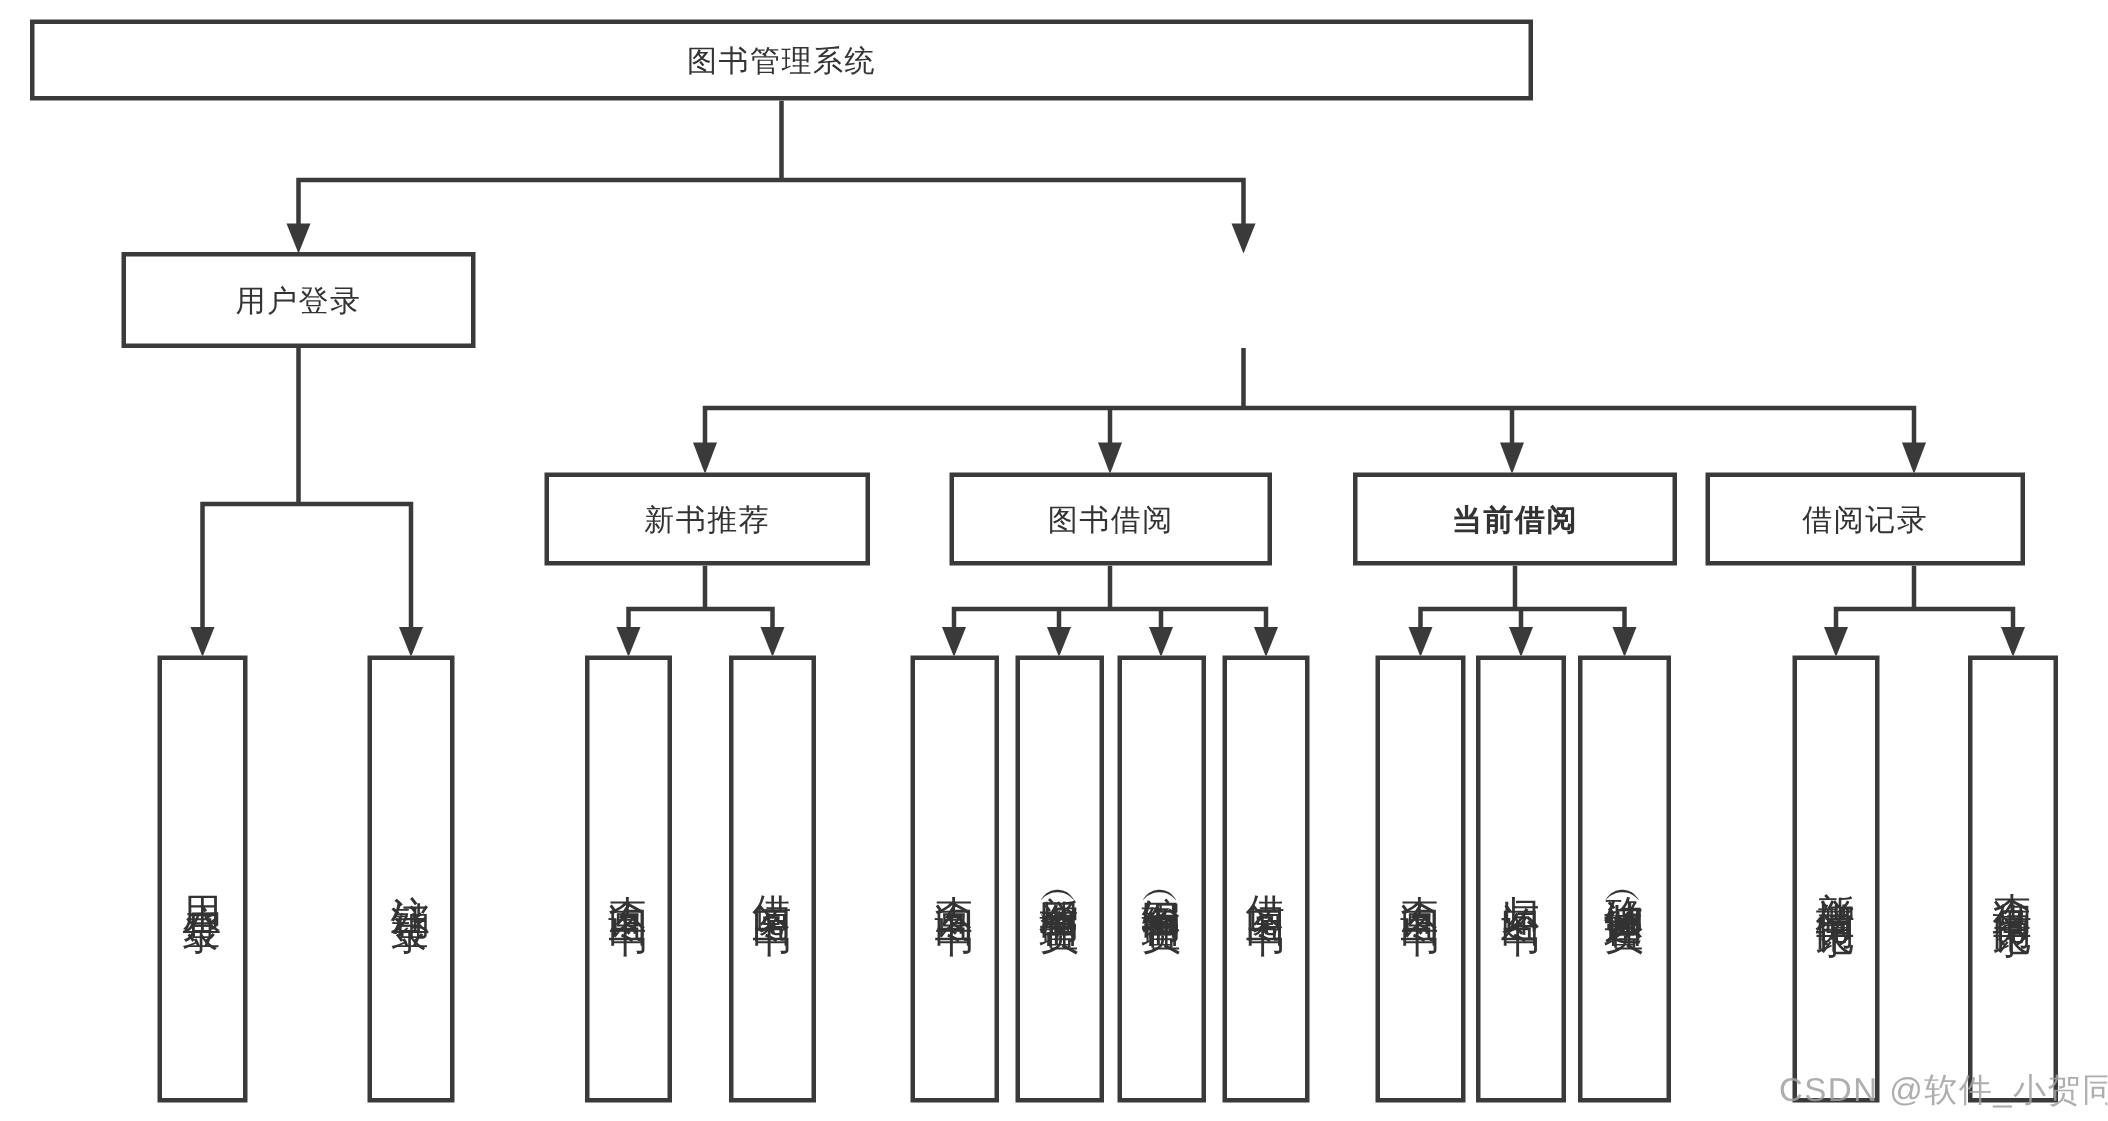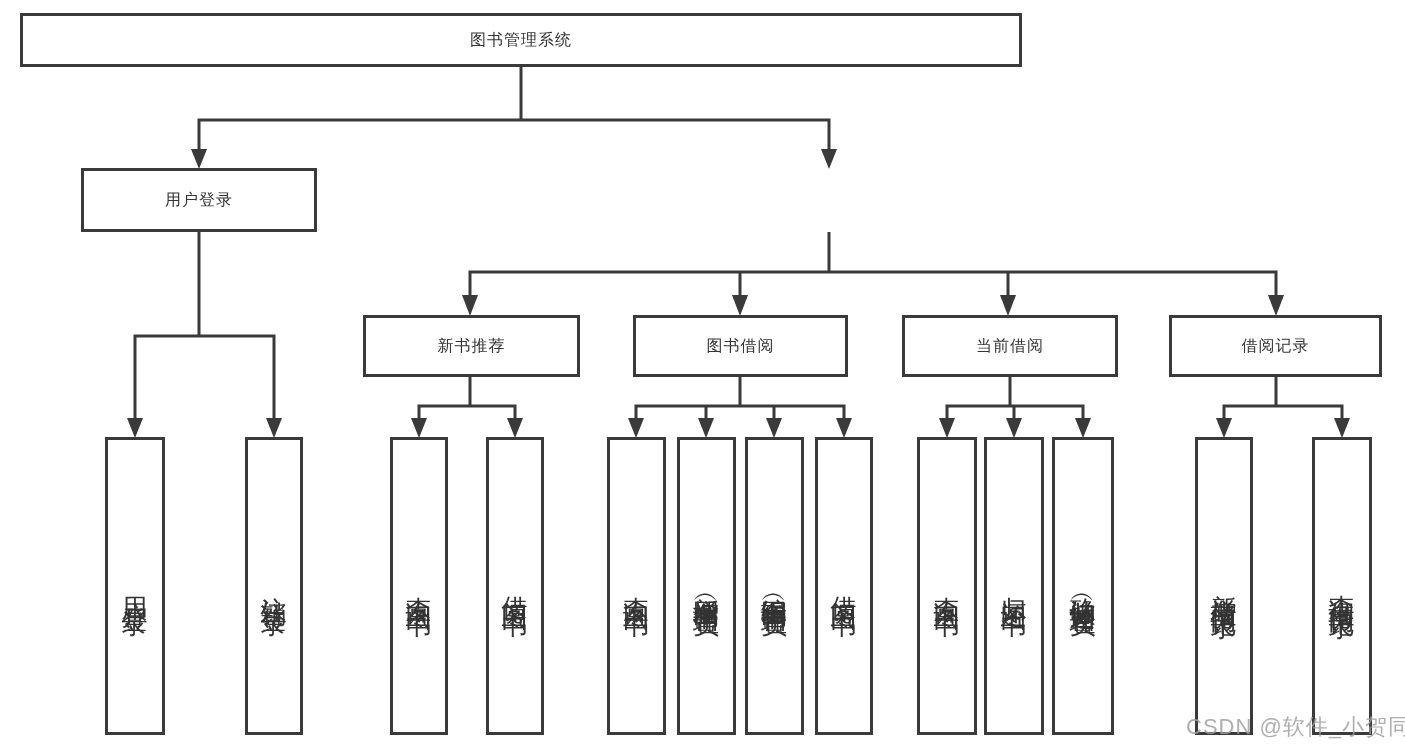--- a/index.html
+++ b/index.html
@@ -10,21 +10,21 @@
     font-family:"Liberation Sans","DejaVu Sans",sans-serif;
     overflow:hidden;
   }
   #connectors{position:absolute;left:0;top:0;width:1405px;height:747px;}
   .node{
     position:absolute;
     box-sizing:border-box;
     border:3px solid #3a3a3a;
     background:#ffffff;
     display:flex;align-items:center;justify-content:center;
-    font-size:16px;color:#333333;
+    font-size:20px;color:#333333;
     letter-spacing:1px;
     z-index:2;
   }
   .leaf{
     position:absolute;
     box-sizing:border-box;
     border:3px solid #3a3a3a;
     background:#ffffff;
     top:437px;height:298px;
     display:flex;align-items:center;justify-content:center;
@@ -88,22 +88,22 @@
       <polygon points="1334,418 1350,418 1342,438"></polygon>
     </g>
   </svg>
 
   <div class="node" style="left:20px;top:13px;width:1002px;height:54px;">图书管理系统</div>
 
   <div class="node" style="left:81px;top:168px;width:236px;height:64px;">用户登录</div>
 
   <div class="node" style="left:363px;top:315px;width:217px;height:62px;">新书推荐</div>
   <div class="node" style="left:633px;top:315px;width:215px;height:62px;text-align:center;">图书借阅</div>
-  <div class="node" style="left:902px;top:315px;width:216px;height:62px;">当前借阅</div>
-  <div class="node" style="left:1169px;top:315px;width:213px;height:62px;">借阅记录</div>
+  <div class="node" style="left:902px;top:315px;width:216px;height:62px;font-weight:bold;">当前借阅</div>
+  <div class="node" style="left:1137px;top:315px;width:213px;height:62px;">借阅记录</div>
 
   <div class="leaf" style="left:105px;width:60px;">用户登录</div>
   <div class="leaf" style="left:245px;width:58px;">注销登录</div>
 
   <div class="leaf" style="left:390px;width:58px;">查询图书</div>
   <div class="leaf" style="left:486px;width:58px;">借阅图书</div>
 
   <div class="leaf" style="left:607px;width:59px;">查询图书</div>
   <div class="leaf" style="left:677px;width:59px;letter-spacing:2px;">新增图书（管理员）</div>
   <div class="leaf" style="left:745px;width:59px;letter-spacing:2px;">编辑图书（管理员）</div>

